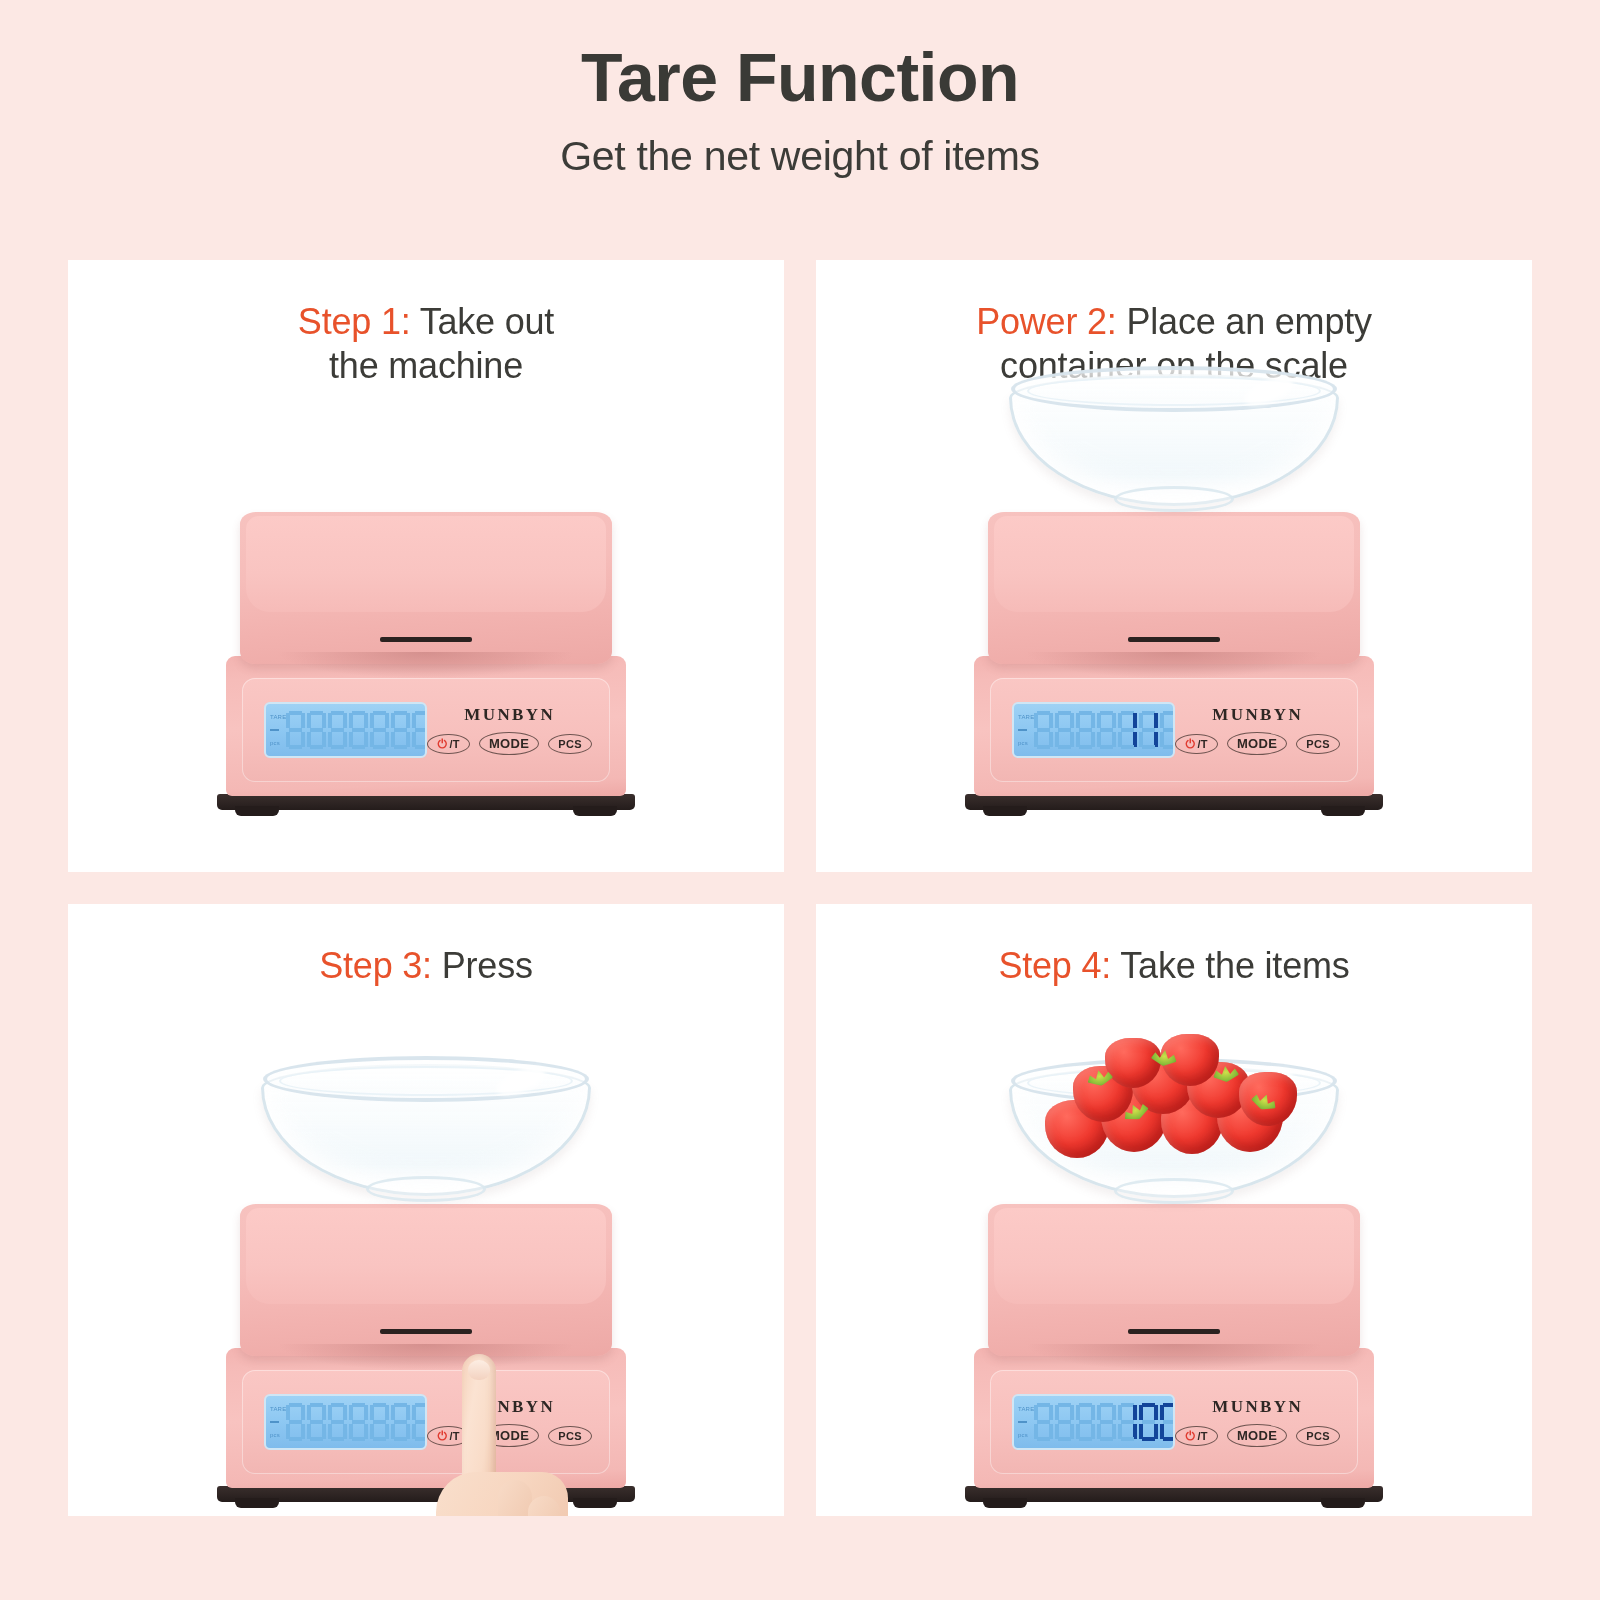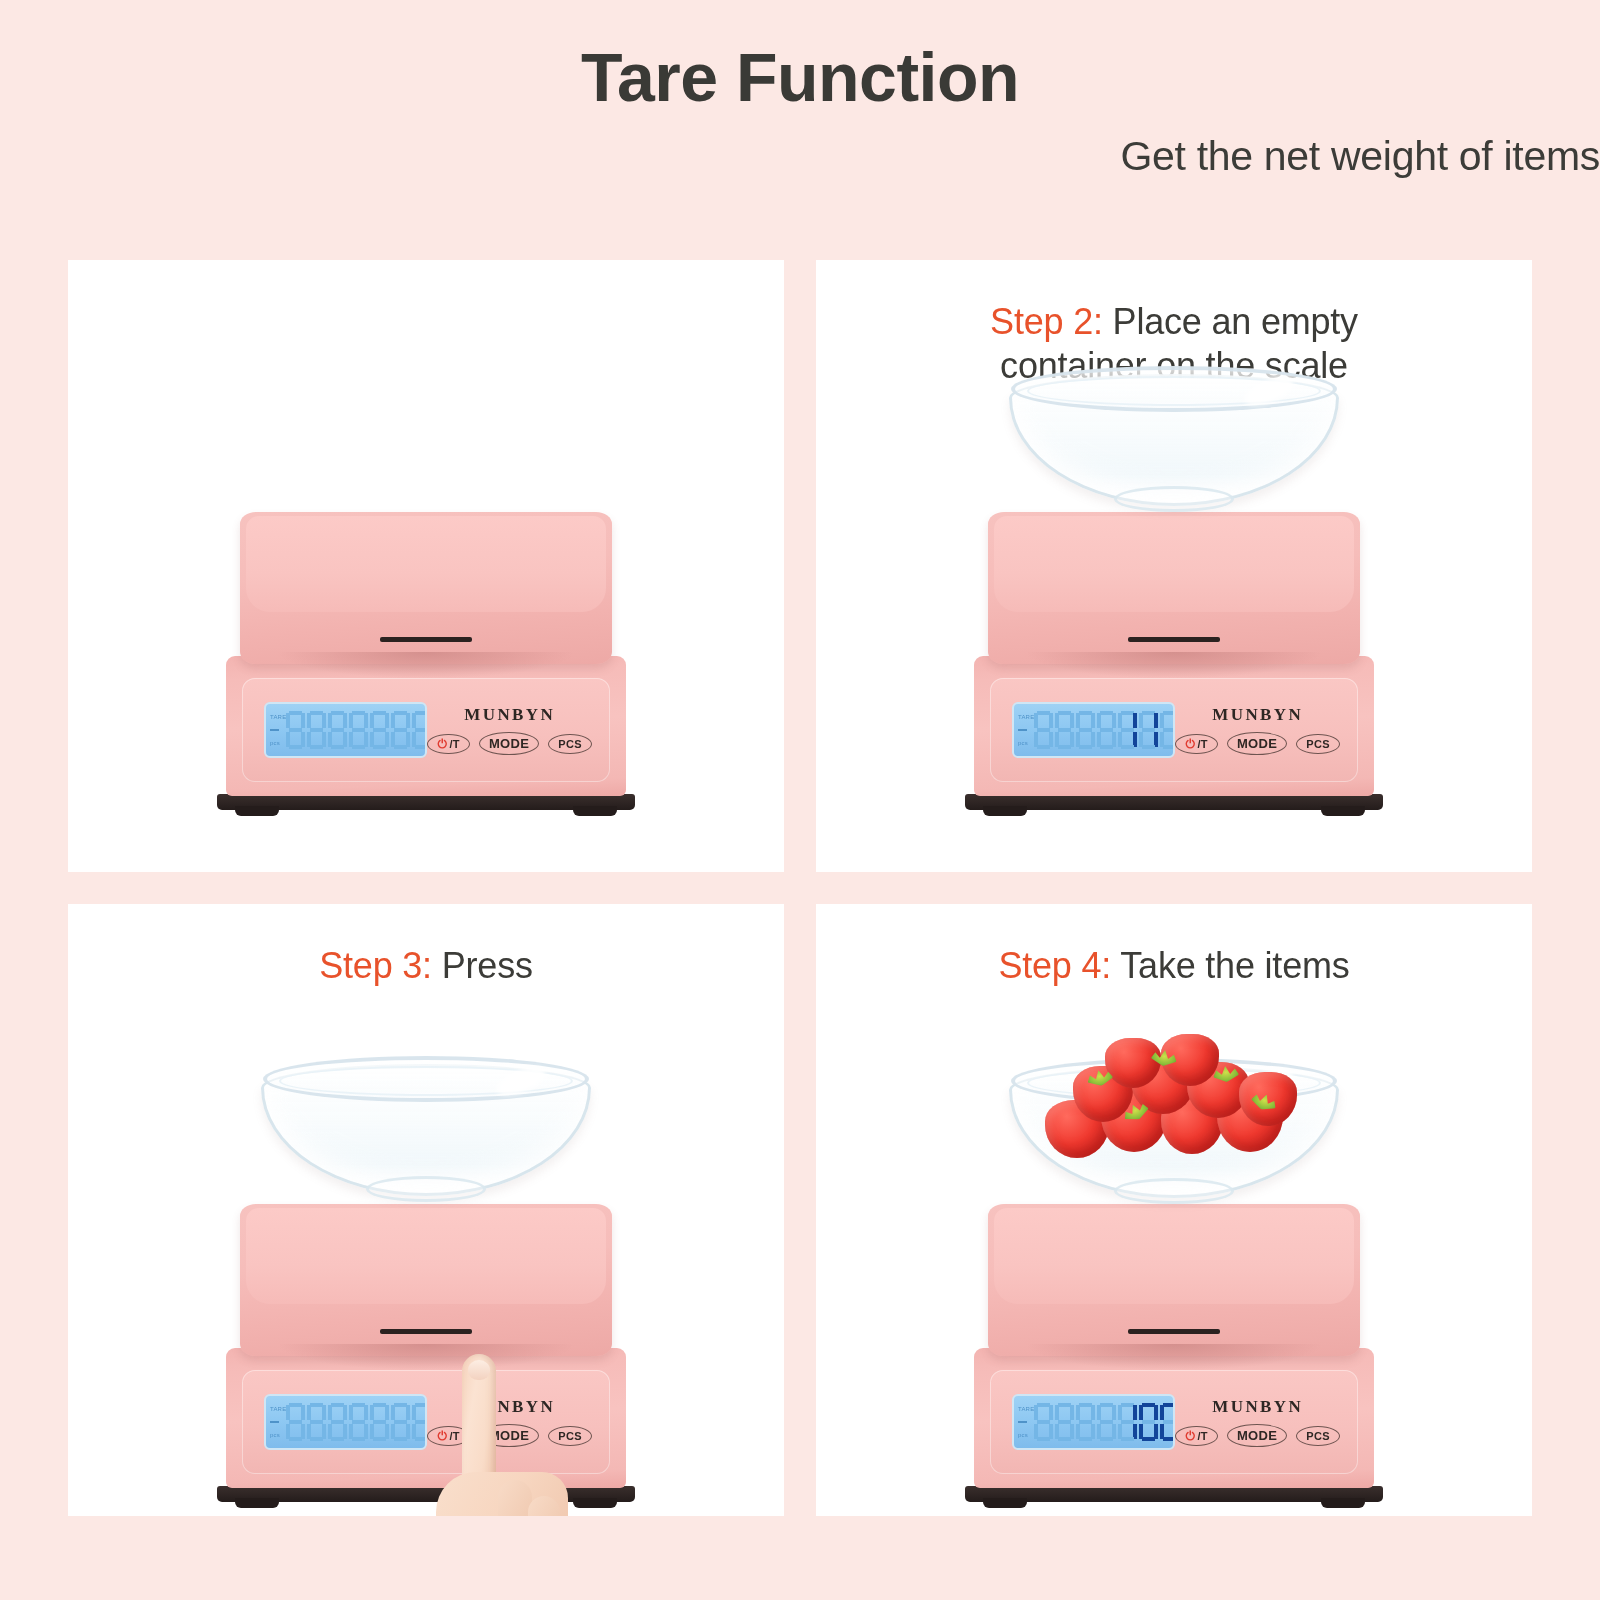--- a/index.html
+++ b/index.html
@@ -12,21 +12,21 @@
   .page { position: relative; width: 1600px; height: 1256px; background: #fce8e4; }
 
   
   .header { width: 100%; text-align: center; padding-top: 42px; }
   .title {
     font-size: 68px; font-weight: 700; color: #3a3a36;
     letter-spacing: -0.5px; line-height: 1.05;
   }
   .subtitle {
     font-size: 41px; font-weight: 400; color: #3c3c38;
-    margin-top: 20px; letter-spacing: -0.3px; text-align: right;
+    margin-top: 20px; letter-spacing: -0.3px;
   }
 
   
   .grid {
     position: absolute; left: 68px; top: 260px;
     width: 1464px; height: 1278px;
     display: grid;
     grid-template-columns: 716px 716px;
     grid-template-rows: 612px 612px;
     gap: 32px 32px;
@@ -249,20 +249,25 @@
 <div class="page">
 
   <div class="header">
     <div class="title">Tare Function</div>
     <div class="subtitle">Get the net weight of items</div>
   </div>
 
   <div class="grid">
 
     <div class="card" id="card1">
+      <div class="step-label">
+        <span class="step-num">Step 1:</span>
+        <span>Take out</span><br>
+        <span>the machine</span>
+      </div>
       <div class="scale">
         <div class="platform">
           <div class="platform-slot"></div>
           <div class="platform-underside"></div>
         </div>
         <div class="body">
           <div class="panel">
             <div class="lcd">
               <div class="lcd-flags">
                 <span class="lcd-flag">TARE</span>
@@ -355,21 +360,21 @@
         </div>
         <div class="base">
           <div class="foot l"></div>
           <div class="foot r"></div>
         </div>
       </div>
     </div>
 
     <div class="card" id="card2">
       <div class="step-label">
-        <span class="step-num">Step 2:</span>
+        <span class="step-num">Power 2:</span>
         <span>Place an empty</span><br>
         <span>container on the scale</span>
       </div>
       <div class="bowl">
         <div class="bowl-body"></div>
         <div class="bowl-foot"></div>
         <div class="bowl-rim"></div>
         <div class="bowl-inner-rim"></div>
         <div class="bowl-gloss"></div>
       </div>

